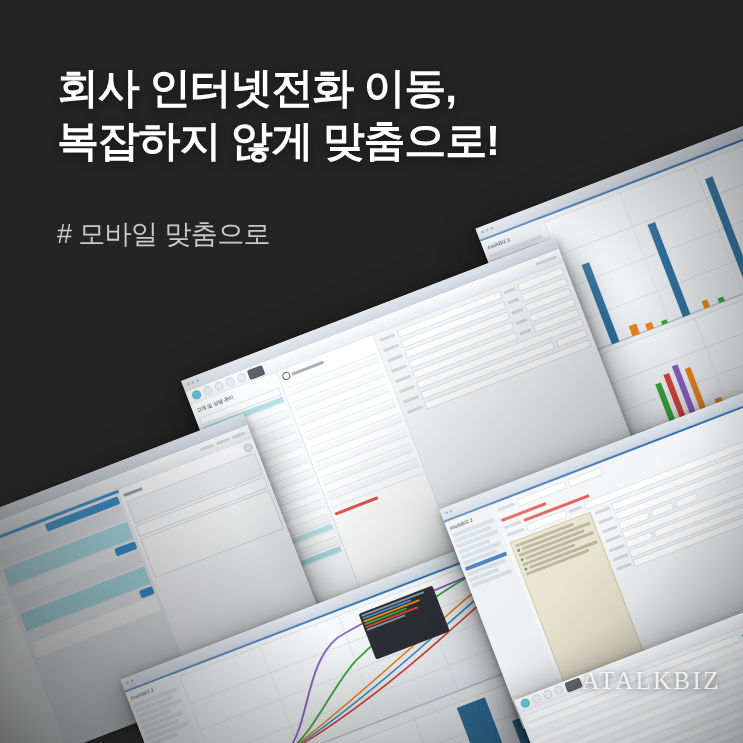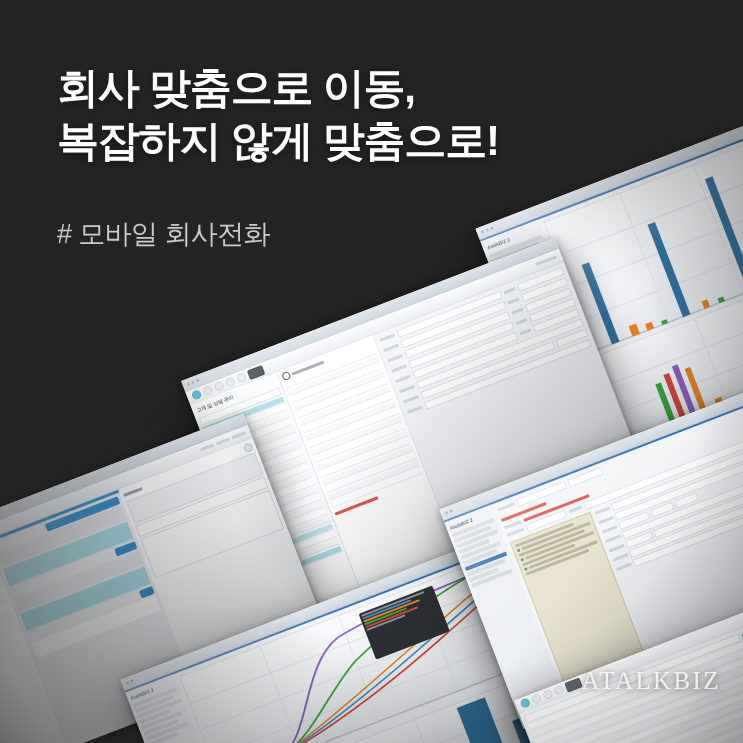--- a/index.html
+++ b/index.html
@@ -583,20 +583,20 @@
       <div class="row alt"></div>
       <div class="row"></div>
       <div class="row alt"></div>
     </div>
   </div>
 
   <div style="position:absolute;inset:0;pointer-events:none;z-index:30;
        background:radial-gradient(ellipse at 62% 60%, rgba(36,36,36,0) 36%, rgba(36,36,36,.55) 78%, rgba(36,36,36,.92) 100%);"></div>
 
   <div class="copy">
-    <h1 class="headline"><span>회사 맞춤으로 이동,</span><span class="l2">복잡하지 않게 맞춤으로!</span></h1>
+    <h1 class="headline"><span>회사 인터넷전화 이동,</span><span class="l2">복잡하지 않게 맞춤으로!</span></h1>
     <div class="tags">
-      <div class="tag"># 모바일 회사전화</div>
+      <div class="tag"># 모바일 맞춤으로</div>
     </div>
   </div>
 
   <div class="watermark">ATALKBIZ</div>
 </div>
 
 </body></html>

